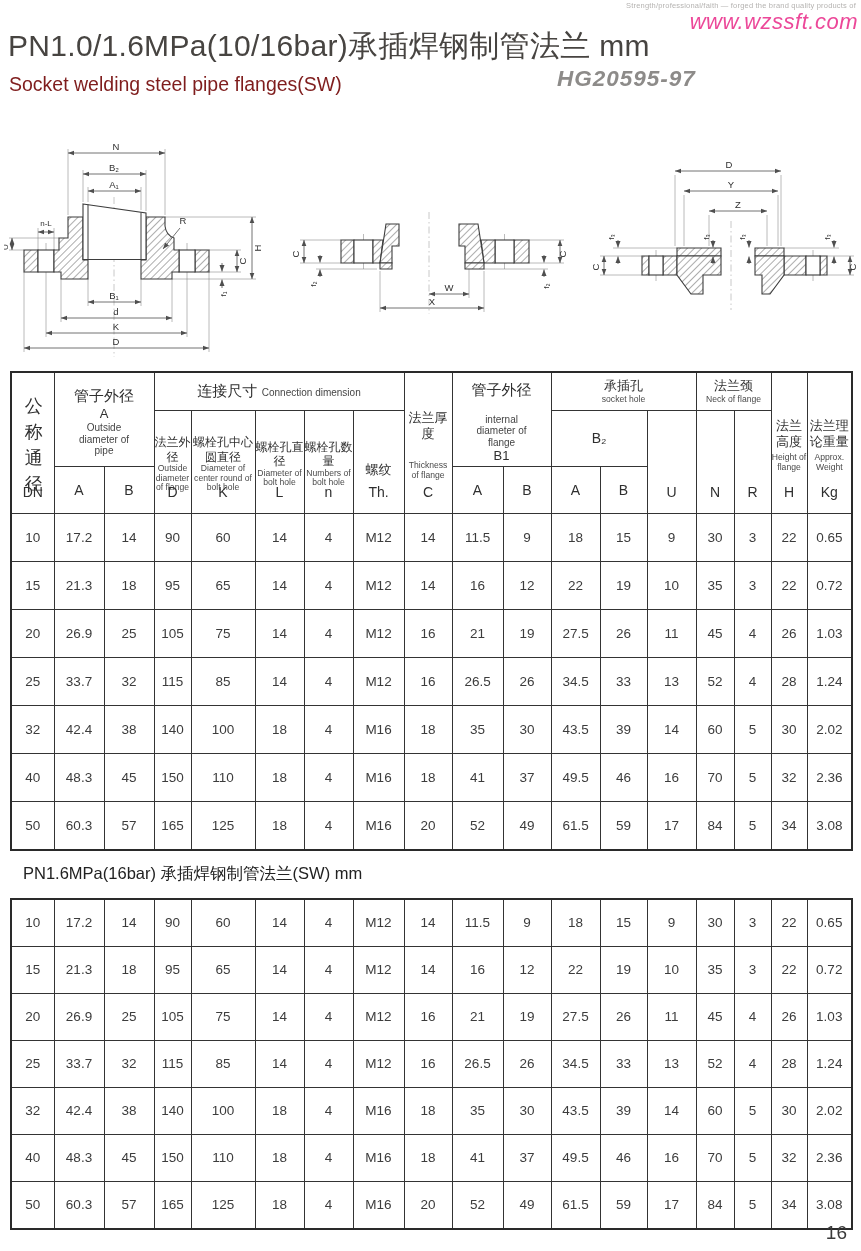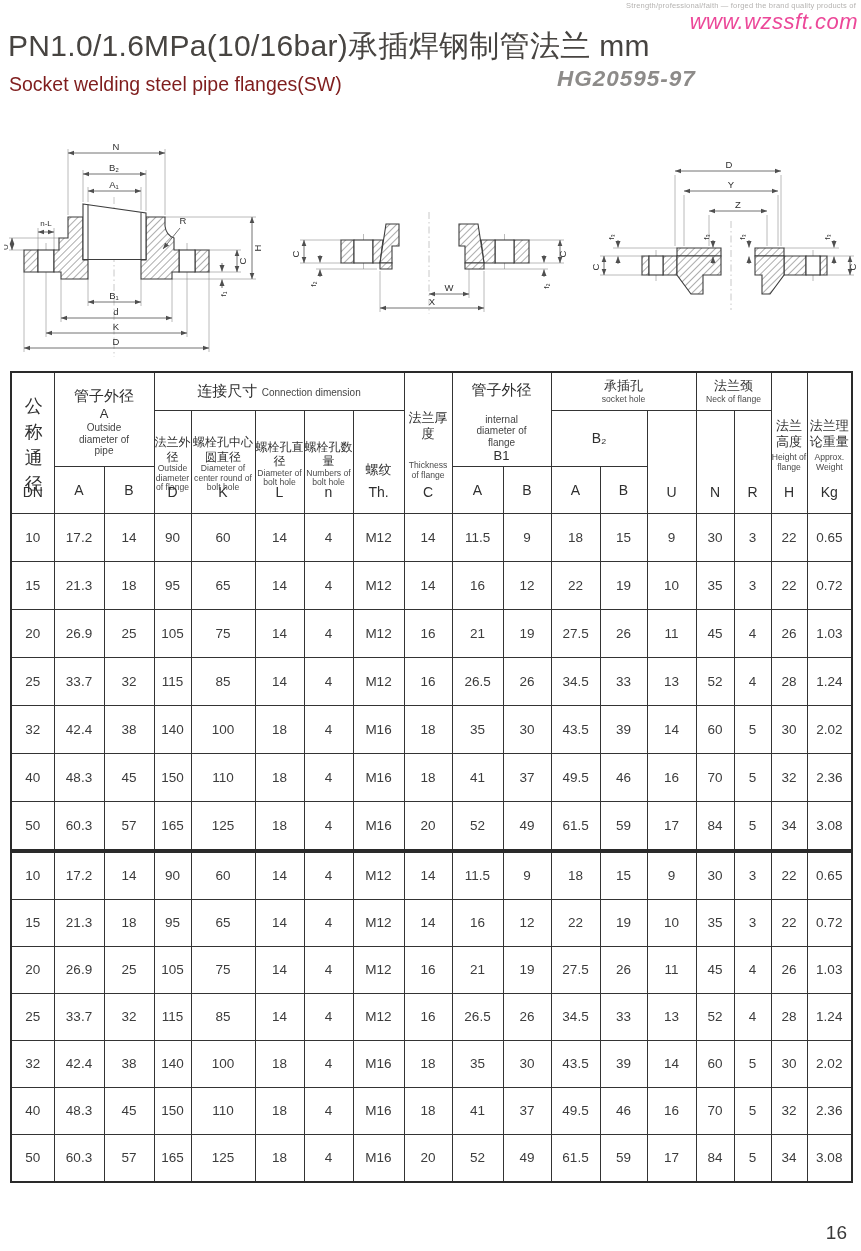--- a/index.html
+++ b/index.html
@@ -514,20 +514,21 @@
           <td>59</td>
           <td>17</td>
           <td>84</td>
           <td>5</td>
           <td>34</td>
           <td>3.08</td>
         </tr>
       </tbody>
   </table>
 
+  <div class="divider">PN1.6MPa(16bar) 承插焊钢制管法兰(SW)  mm</div>
 
   <table class="spec t2">
     <colgroup>
       <col style="width:43px">
         <col style="width:50px">
         <col style="width:50px">
         <col style="width:37px">
       <col style="width:64px">
         <col style="width:49px">
         <col style="width:49px">

